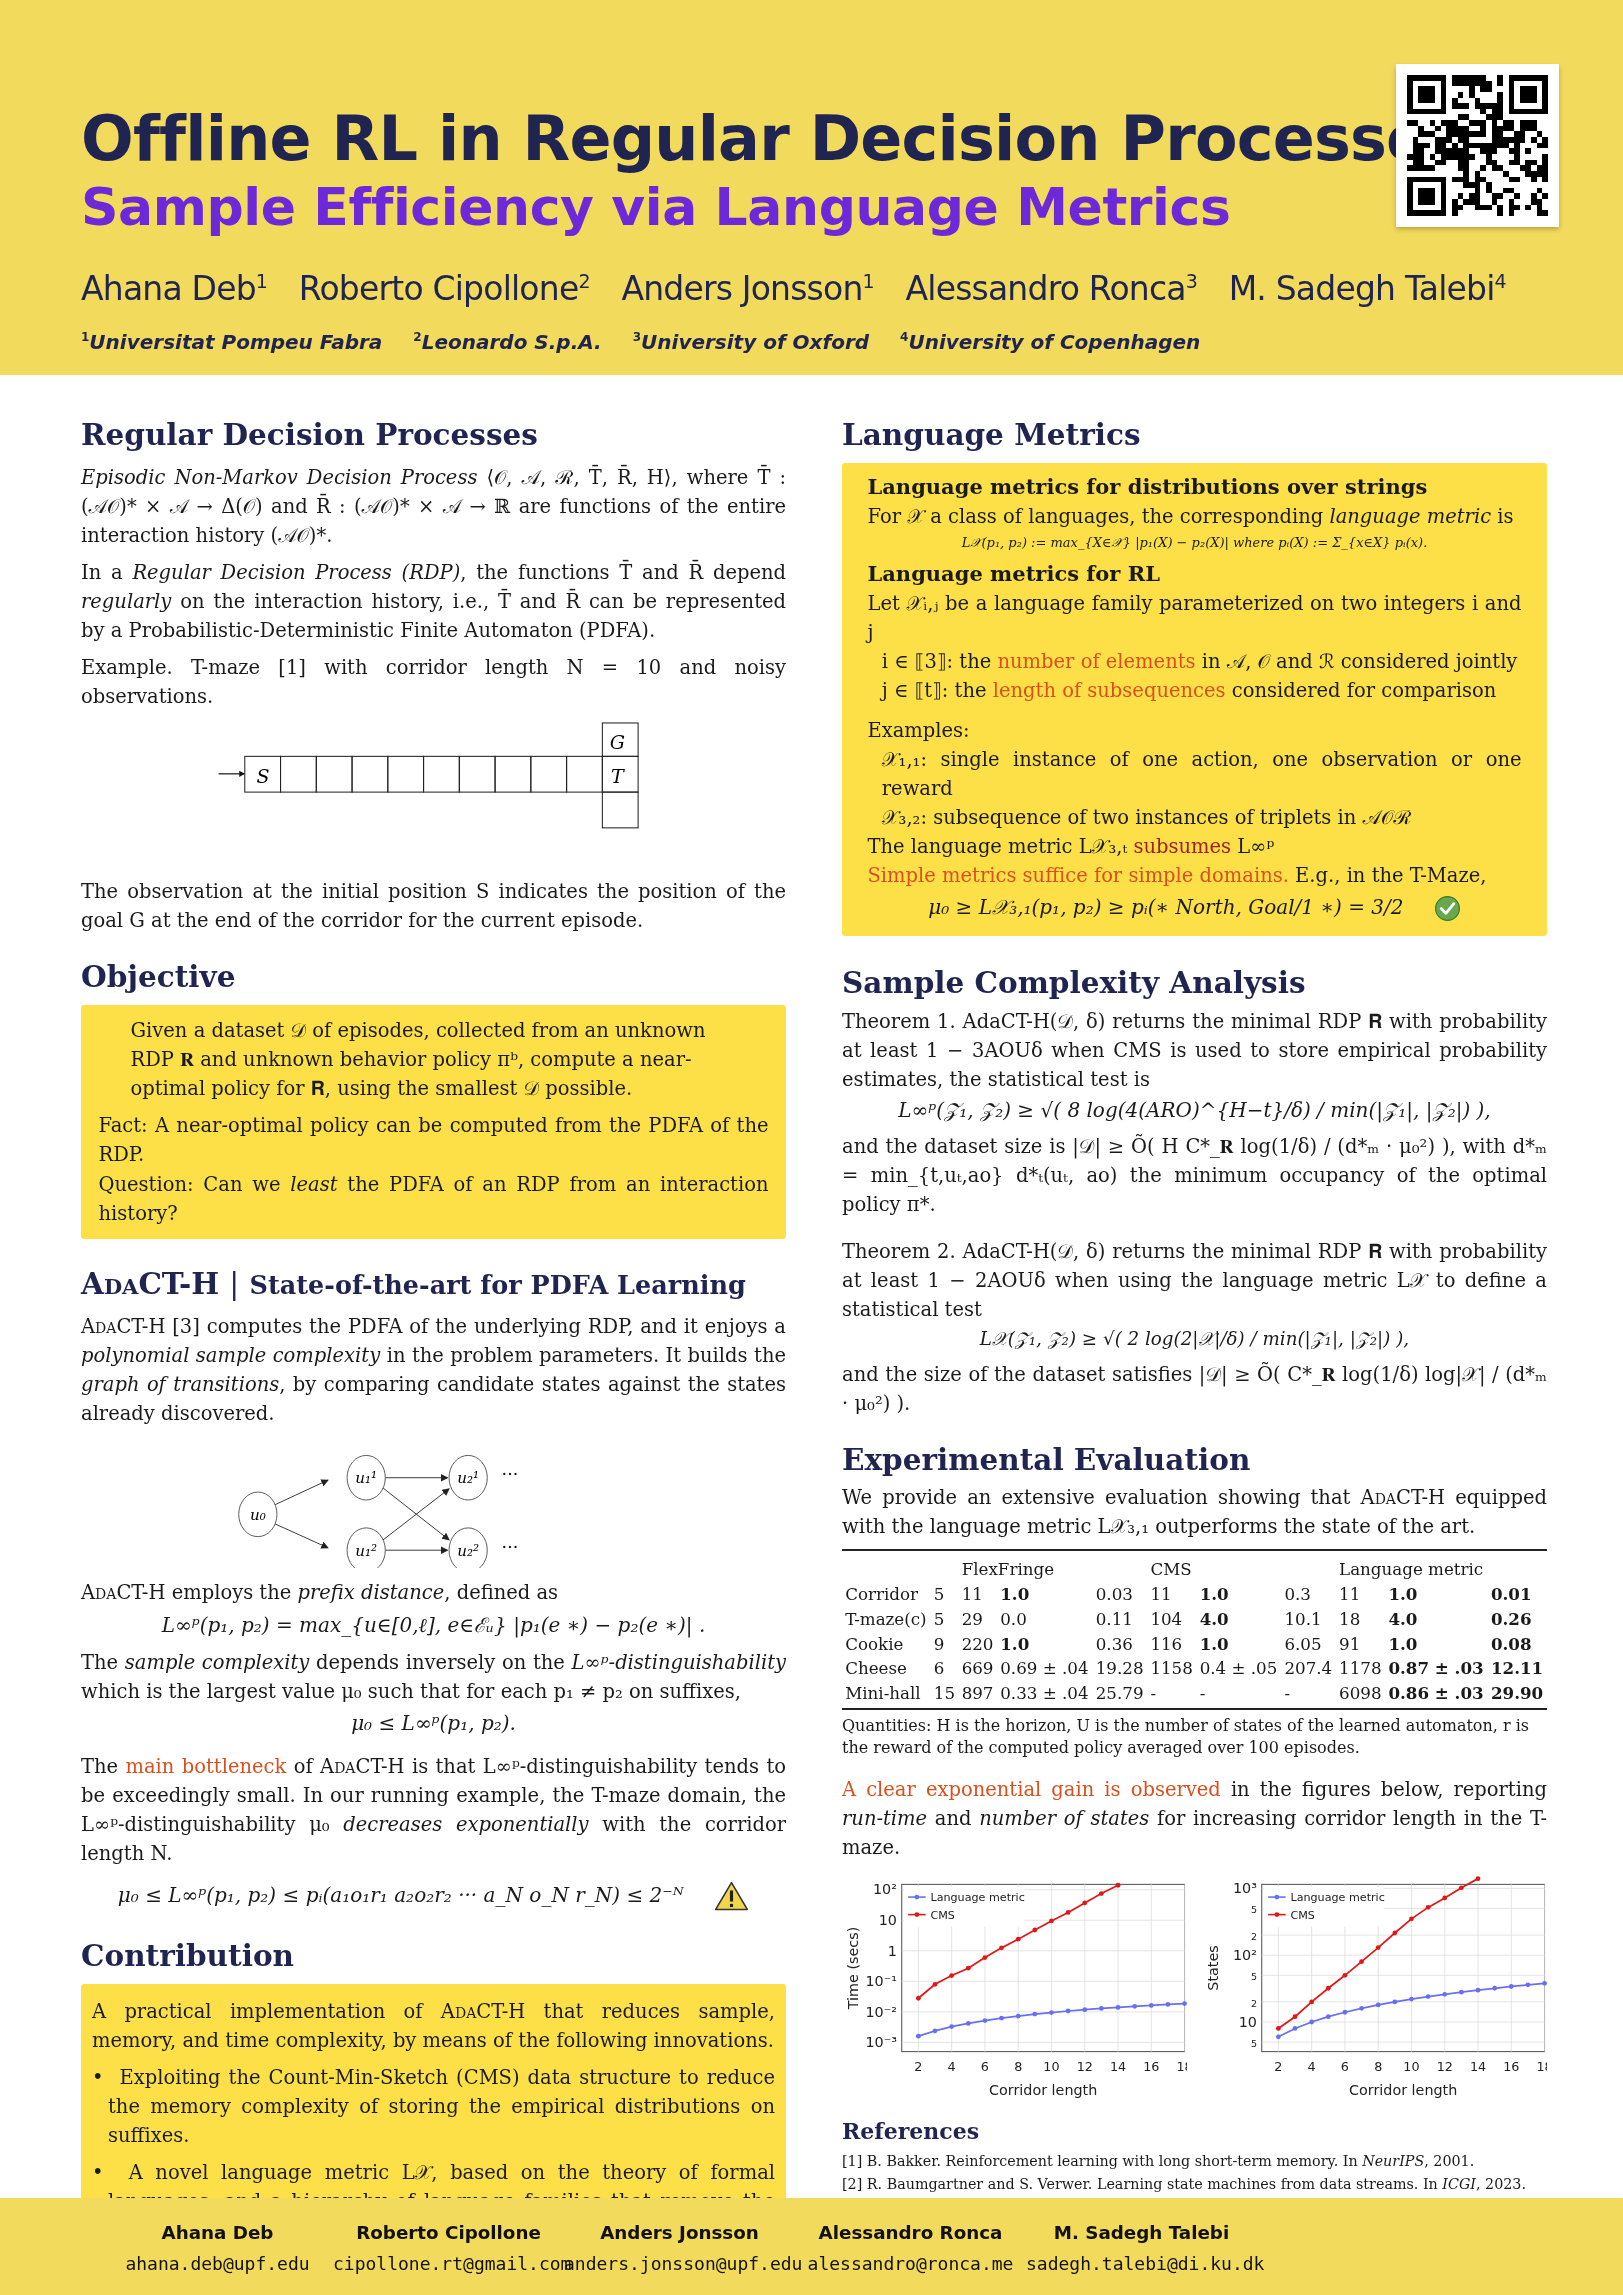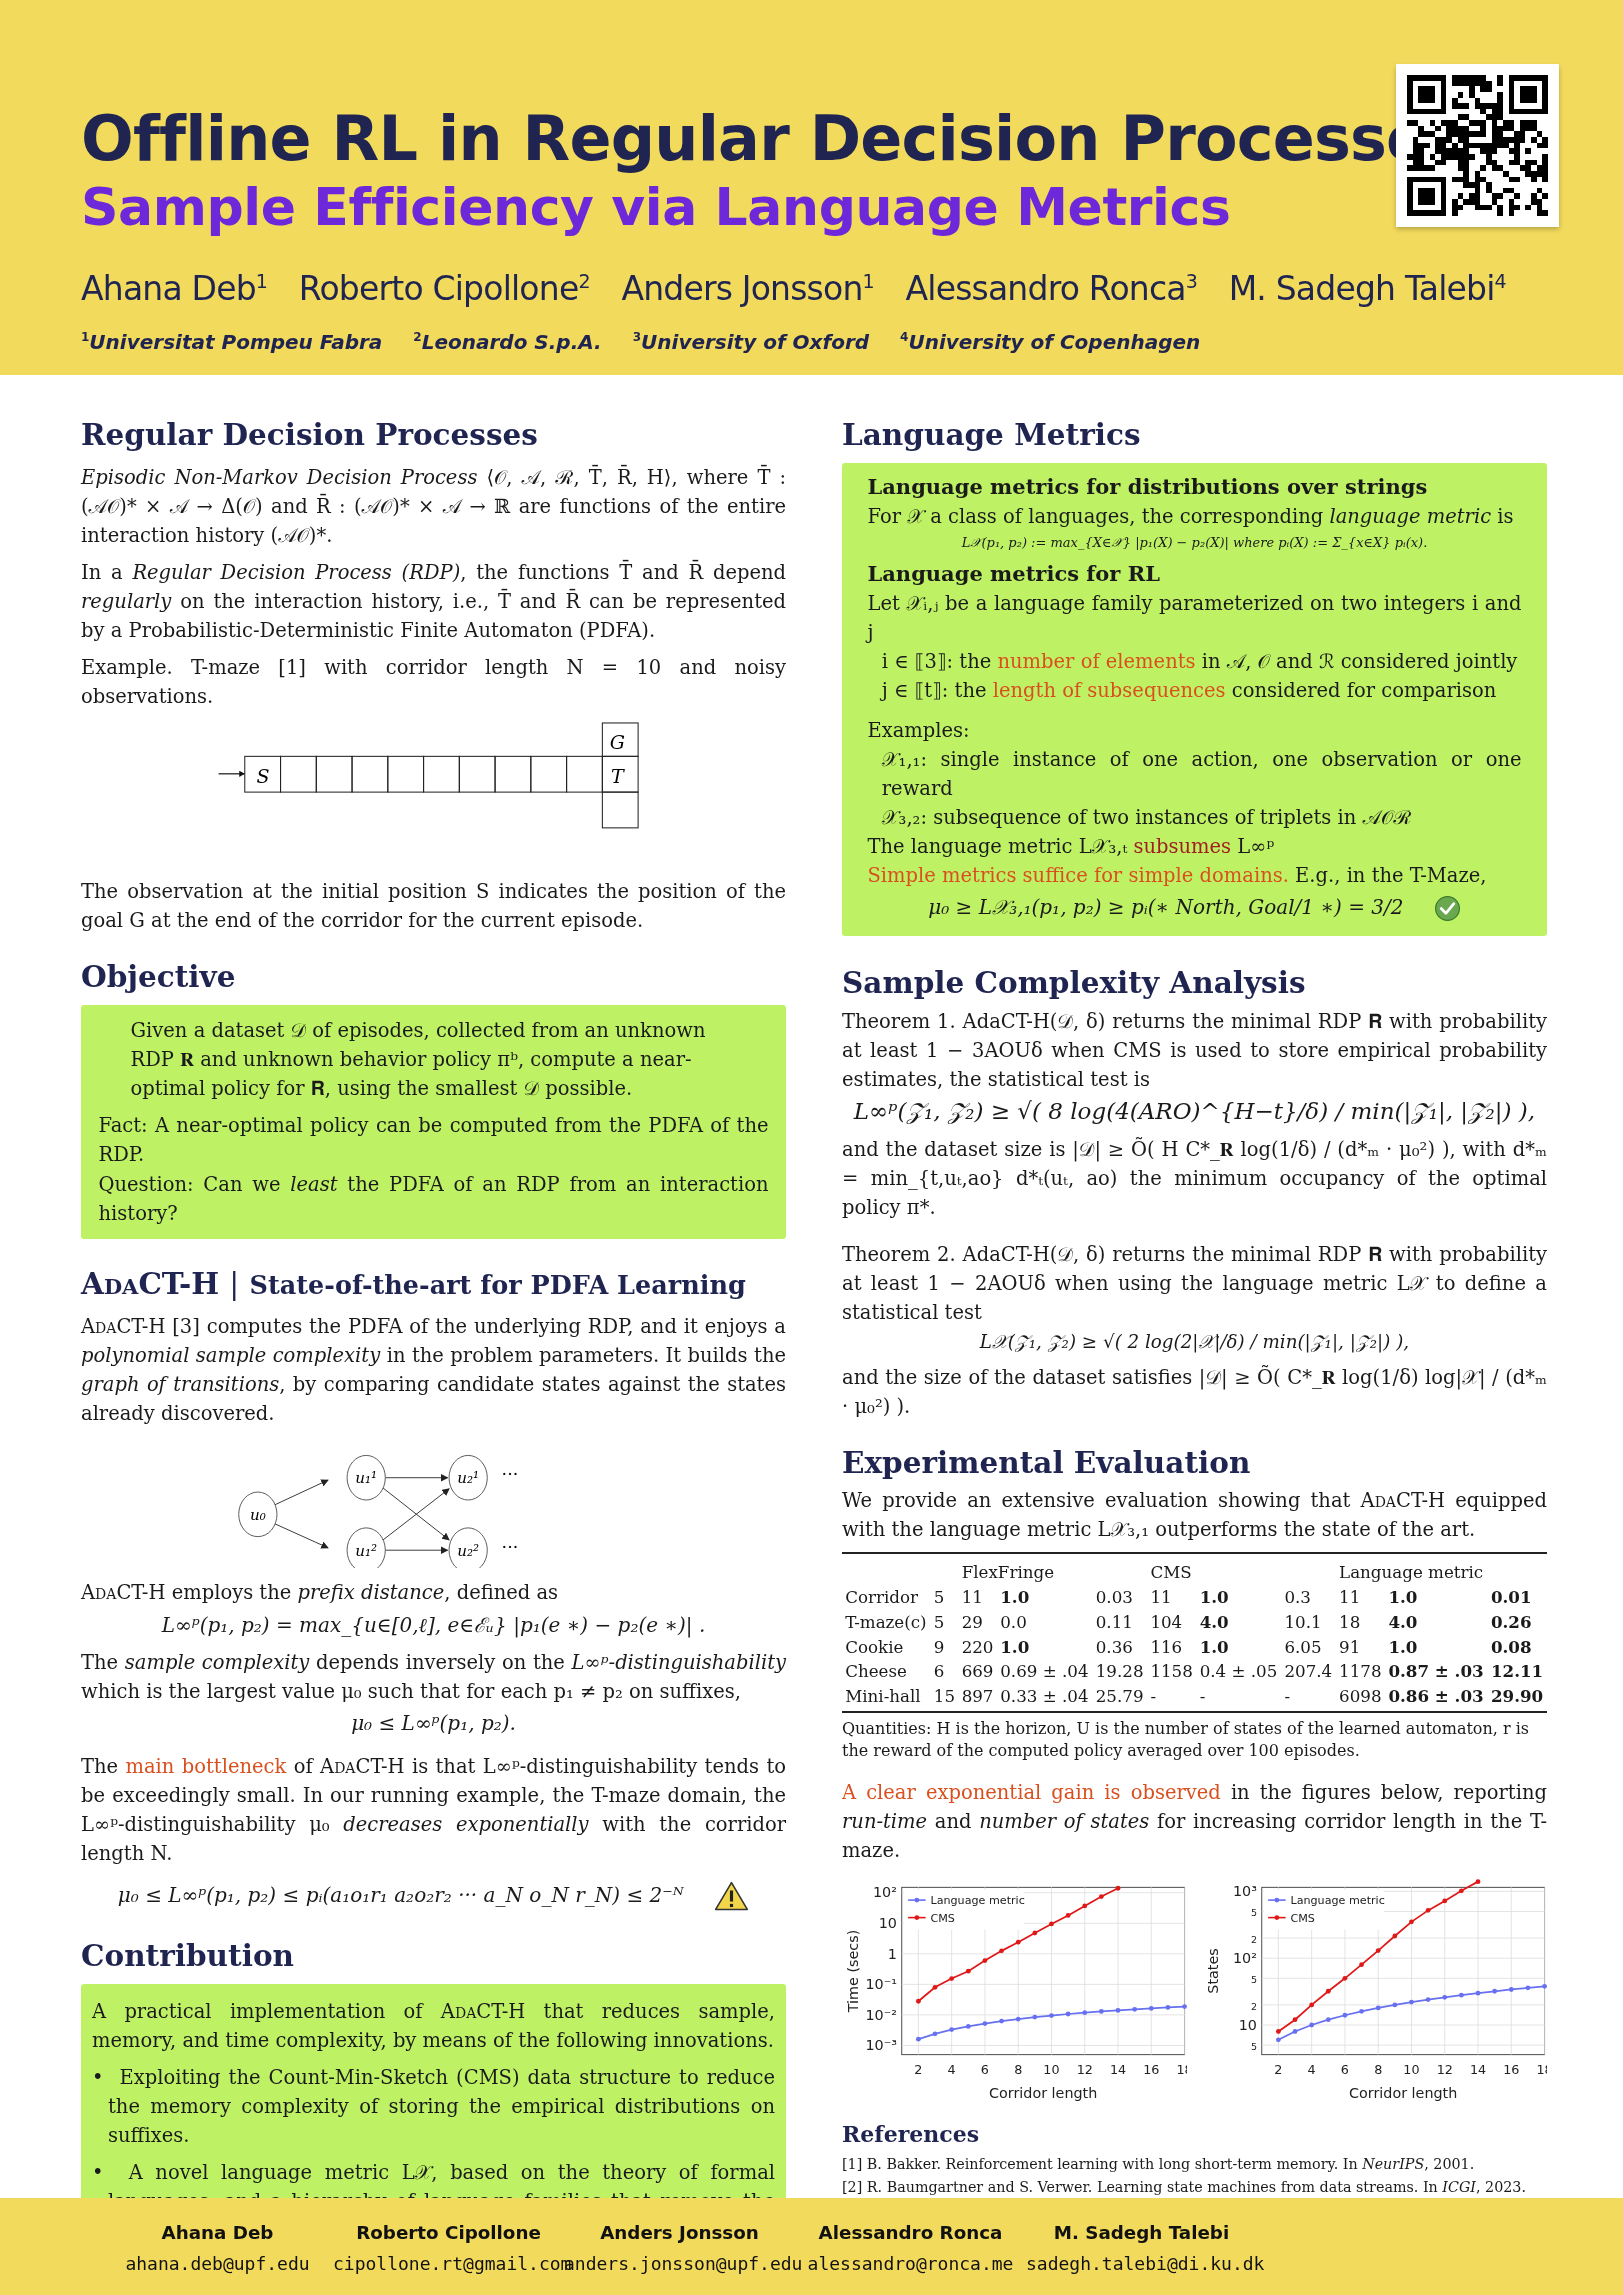--- a/index.html
+++ b/index.html
@@ -22,21 +22,21 @@
   .col-right { left: 842px; width: 705px; }
 
   h2.sec { font-family: "DejaVu Serif", serif; font-weight: bold; color: #1f2450; font-size: 29.5px; margin: 17.5px 0 11px 0; }
   p, li { font-size: 19.5px; line-height: 29px; text-align: justify; }
   p { margin-bottom: 8px; }
   .it { font-style: italic; }
   .bf { font-weight: normal; }
   .orange { color: #d9501e; }
   .darkred { color: #a02020; }
   .sc { font-variant: small-caps; }
-  .box { background: #bef264; padding: 11px 17.5px; border-radius: 3.2px; }
+  .box { background: #fde047; padding: 11px 17.5px; border-radius: 3.2px; }
   .eq { text-align: center; font-style: italic; font-size: 20px; margin: 4.8px 0 9.6px 0; }
   .indent { padding-left: 32px; }
   .boxtitle { font-weight: bold; font-size: 21px; margin-bottom: 3.2px; }
 
   table.res { width: 100%; border-collapse: collapse; font-size: 16.7px; margin-top: 6.4px; }
   table.res th, table.res td { padding: 2.4px 3.2px; text-align: left; font-weight: normal; }
   table.res tr.top th { border-top: 2.4px solid #222; padding-top: 8px; }
   table.res tr.hdr th { border-bottom: 1.6px solid #222; font-style: italic; }
   table.res tr.hdr th.nm { font-style: normal; }
   table.res tr.last td { border-bottom: 2.4px solid #222; padding-bottom: 4.8px; }
@@ -522,21 +522,21 @@
       <span>μ₀ ≥ L𝒳₃,₁(p₁, p₂) ≥ pᵢ(∗ North, Goal/1 ∗) = 3/2</span>
       <svg width="27" height="27" viewBox="0 0 34 34" style="vertical-align:middle; margin-left:24px;">
         <circle cx="17" cy="17" r="15" fill="#6aa84f" stroke="#3d7a2c" stroke-width="1.5"></circle>
         <path d="M9 17 L15 23 L25 11" fill="none" stroke="#fff" stroke-width="3.5" stroke-linecap="round" stroke-linejoin="round"></path>
       </svg>
     </div>
   </div>
 
   <h2 class="sec" style="margin-top:29px; margin-bottom:6.4px;">Sample Complexity Analysis</h2>
   <p style="margin-bottom:1.6px;"><span class="bf">Theorem 1.</span><span> AdaCT-H(𝒟, δ) returns the minimal RDP 𝐑 with probability at least 1 − 3AOUδ when CMS is used to store empirical probability estimates, the statistical test is</span></p>
-  <div class="eq" style="font-size:23px;">L∞ᵖ(𝒵₁, 𝒵₂) ≥ √( 8 log(4(ARO)^{H−t}/δ) / min(|𝒵₁|, |𝒵₂|) ),</div>
+  <div class="eq" style="font-size:20px;">L∞ᵖ(𝒵₁, 𝒵₂) ≥ √( 8 log(4(ARO)^{H−t}/δ) / min(|𝒵₁|, |𝒵₂|) ),</div>
   <p style="margin-bottom:17.5px;">and the dataset size is |𝒟| ≥ Õ( H C*_𝐑 log(1/δ) / (d*ₘ · μ₀²) ), with d*ₘ = min_{t,uₜ,ao} d*ₜ(uₜ, ao) the minimum occupancy of the optimal policy π*.</p>
   <p style="margin-bottom:1.6px;"><span class="bf">Theorem 2.</span><span> AdaCT-H(𝒟, δ) returns the minimal RDP 𝐑 with probability at least 1 − 2AOUδ when using the language metric L𝒳 to define a statistical test</span></p>
   <div class="eq" style="font-size:18.3px;">L𝒳(𝒵₁, 𝒵₂) ≥ √( 2 log(2|𝒳|/δ) / min(|𝒵₁|, |𝒵₂|) ),</div>
   <p>and the size of the dataset satisfies |𝒟| ≥ Õ( C*_𝐑 log(1/δ) log|𝒳| / (d*ₘ · μ₀²) ).</p>
 
   <h2 class="sec" style="margin-top:24px; margin-bottom:6.4px;">Experimental Evaluation</h2>
   <p><span>We provide an extensive evaluation showing that </span><span class="sc">AdaCT-H</span><span> equipped with the language metric L𝒳₃,₁ outperforms the state of the art.</span></p>
 
   <table class="res">
     <thead>

